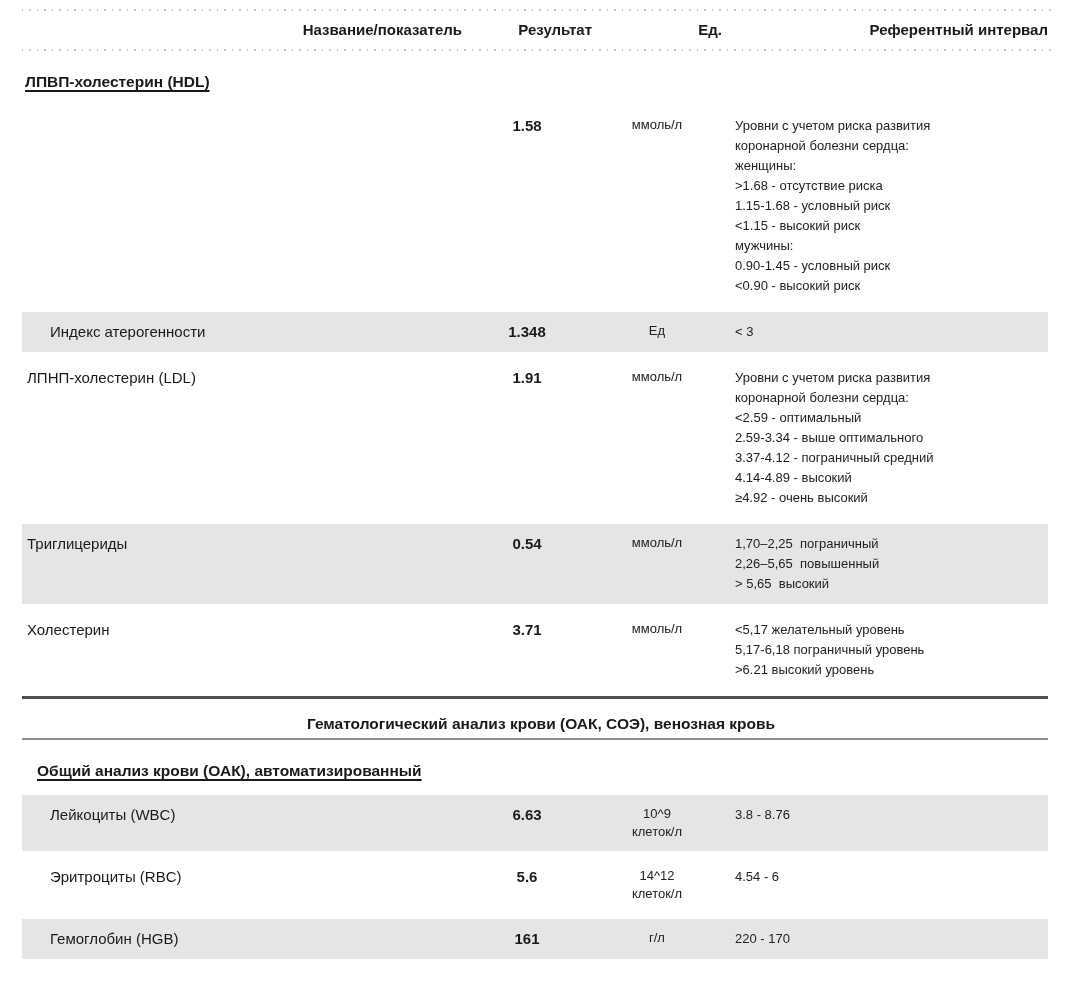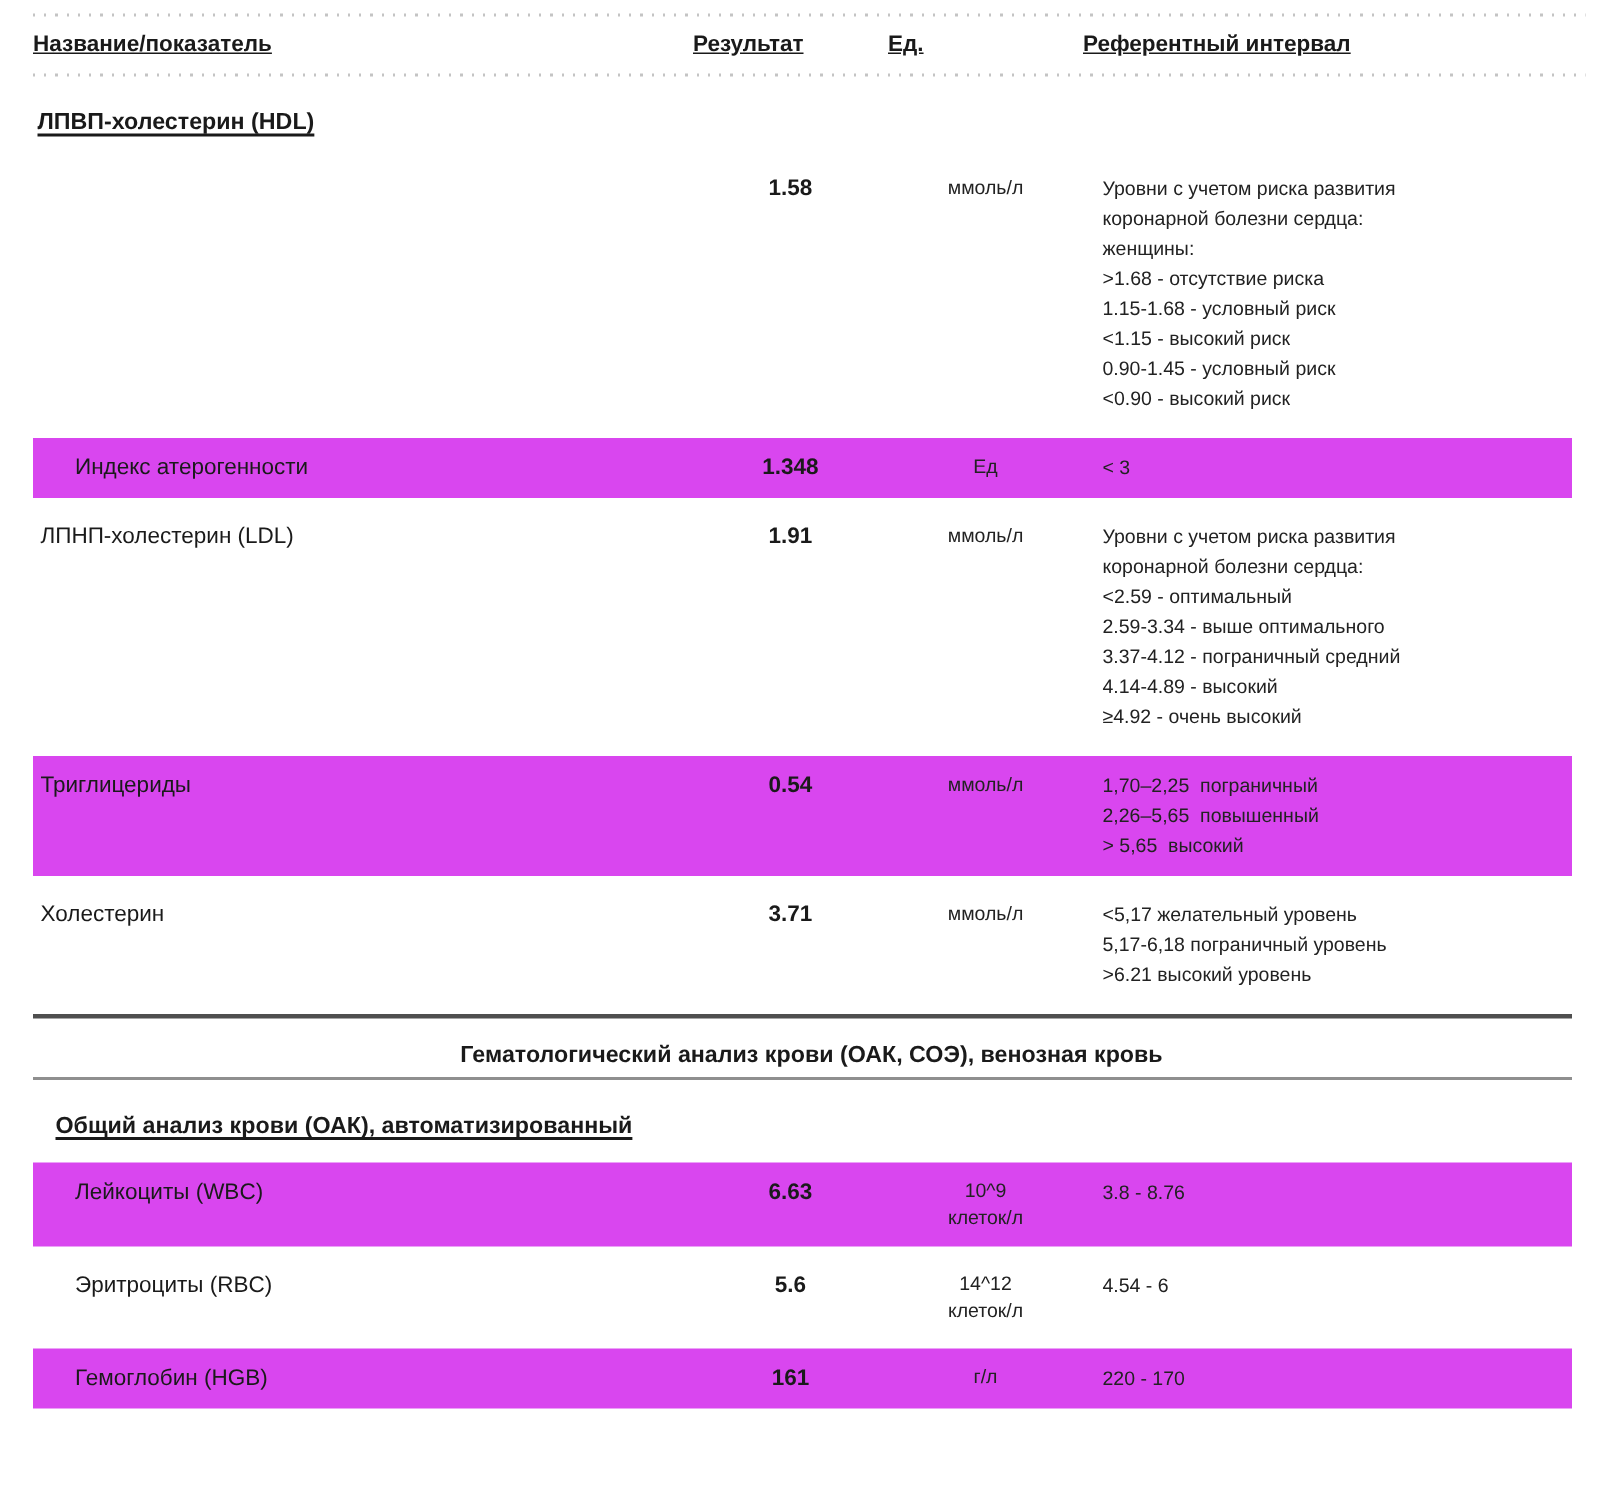--- a/index.html
+++ b/index.html
@@ -26,21 +26,21 @@
   .dotted.top { margin-top: 9px; }
   .thead {
     display: grid;
     grid-template-columns: 440px 130px 130px 1fr;
     width: 1026px;
     padding: 9px 0 10px 0;
     font-weight: bold;
     font-size: 15px;
     line-height: 19px;
   }
-  .th { text-align: left; text-decoration: underline; }
+  .th { text-align: right; }
   .group-title {
     font-weight: bold;
     font-size: 15.5px;
     line-height: 20px;
     text-decoration: underline;
     text-decoration-thickness: 1.5px;
     text-underline-offset: 3px;
     margin: 21px 0 14px 3px;
   }
   .group-title.indented { margin-left: 15px; }
@@ -62,21 +62,21 @@
     background: #8f8f8f;
   }
   .row {
     display: grid;
     grid-template-columns: 440px 130px 130px 1fr;
     width: 1026px;
     padding: 10px 0;
     margin-bottom: 6px;
     align-items: start;
   }
-  .row.shaded { background: #d946ef; }
+  .row.shaded { background: #e5e5e5; }
   .c-name {
     font-size: 15px;
     line-height: 20px;
     padding-left: 5px;
   }
   .row.indent .c-name { padding-left: 28px; }
   .c-result {
     font-weight: bold;
     font-size: 15px;
     line-height: 20px;
@@ -117,20 +117,21 @@
         <div class="c-unit">
           <div class="line">ммоль/л</div>
         </div>
         <div class="c-ref">
           <div class="line">Уровни с учетом риска развития</div>
           <div class="line">коронарной болезни сердца:</div>
           <div class="line">женщины:</div>
           <div class="line">&gt;1.68 - отсутствие риска</div>
           <div class="line">1.15-1.68 - условный риск</div>
           <div class="line">&lt;1.15 - высокий риск</div>
+          <div class="line">мужчины:</div>
           <div class="line">0.90-1.45 - условный риск</div>
           <div class="line">&lt;0.90 - высокий риск</div>
         </div>
       </div>
       <div class="row shaded indent">
         <div class="c-name">Индекс атерогенности</div>
         <div class="c-result">1.348</div>
         <div class="c-unit">
           <div class="line">Ед</div>
         </div>

